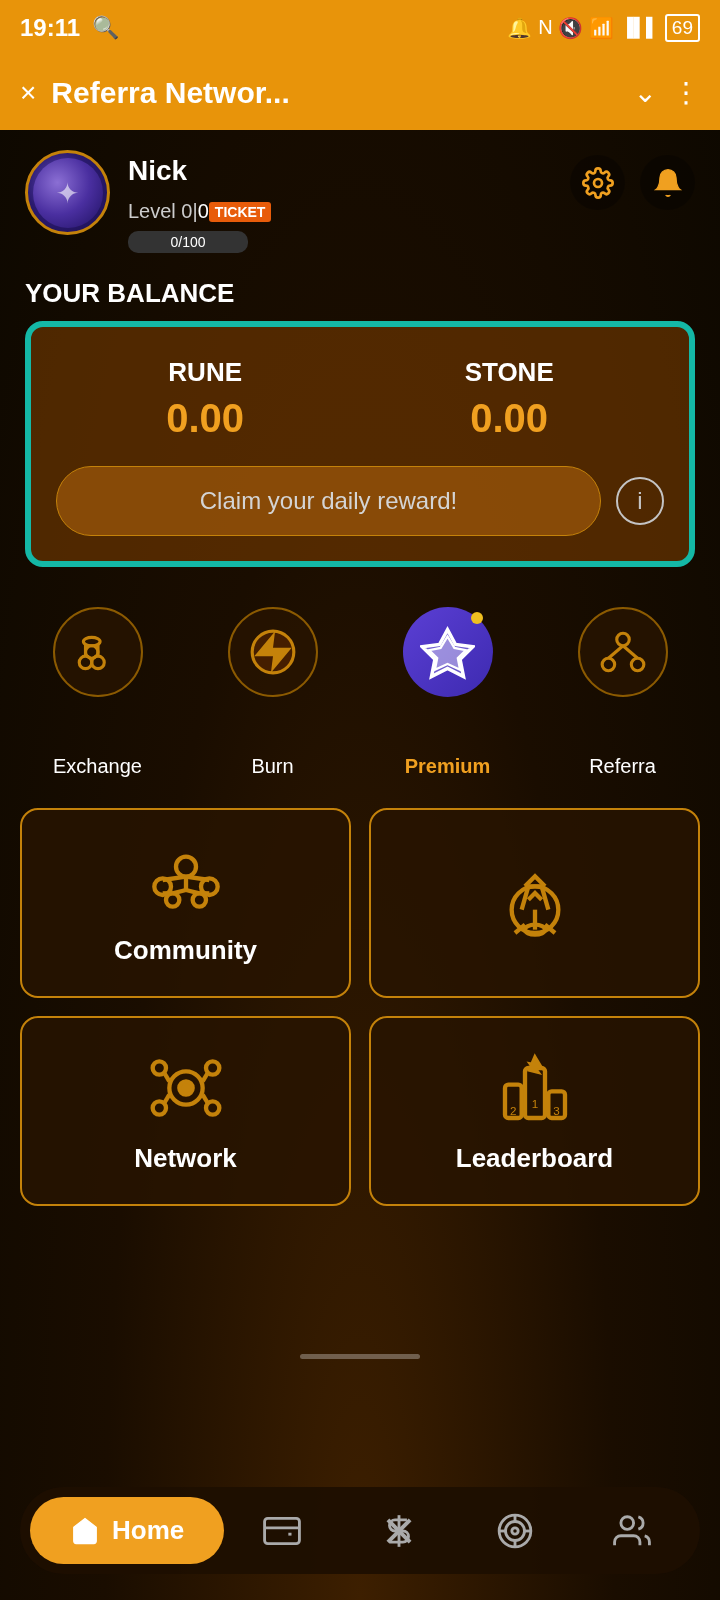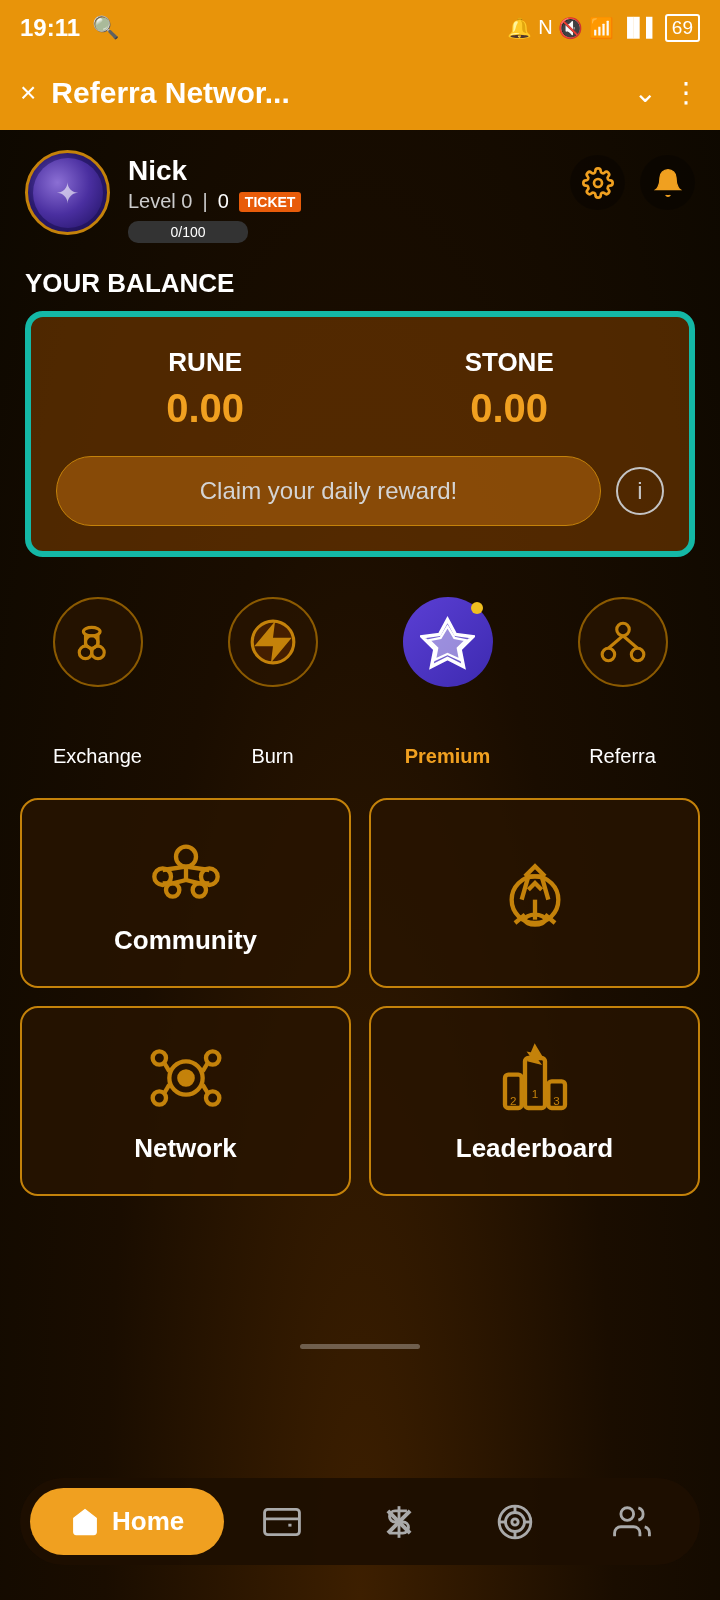--- a/index.html
+++ b/index.html
@@ -117,22 +117,21 @@
       padding-top: 5px;
     }
     .profile-name {
       color: white;
       font-size: 28px;
       font-weight: bold;
     }
     .profile-level-row {
       display: flex;
       align-items: center;
-      gap: 10px;
-      margin-top: 3px;
+      margin-top: 13px;
     }
     .profile-level {
       color: #cccccc;
       font-size: 20px;
     }
     .level-divider {
       color: #cccccc;
       font-size: 20px;
     }
     .ticket-count {
@@ -331,21 +330,21 @@
     }
     .grid-btn-label {
       color: white;
       font-size: 26px;
       font-weight: bold;
     }
 
     
     .bottom-nav {
       position: fixed;
-      bottom: 35px;
+      bottom: 26px;
       left: 50%;
       transform: translateX(-50%);
       width: 680px;
       background: rgba(30, 15, 0, 0.95);
       border-radius: 50px;
       display: flex;
       align-items: center;
       padding: 10px;
       gap: 0;
       z-index: 100;

